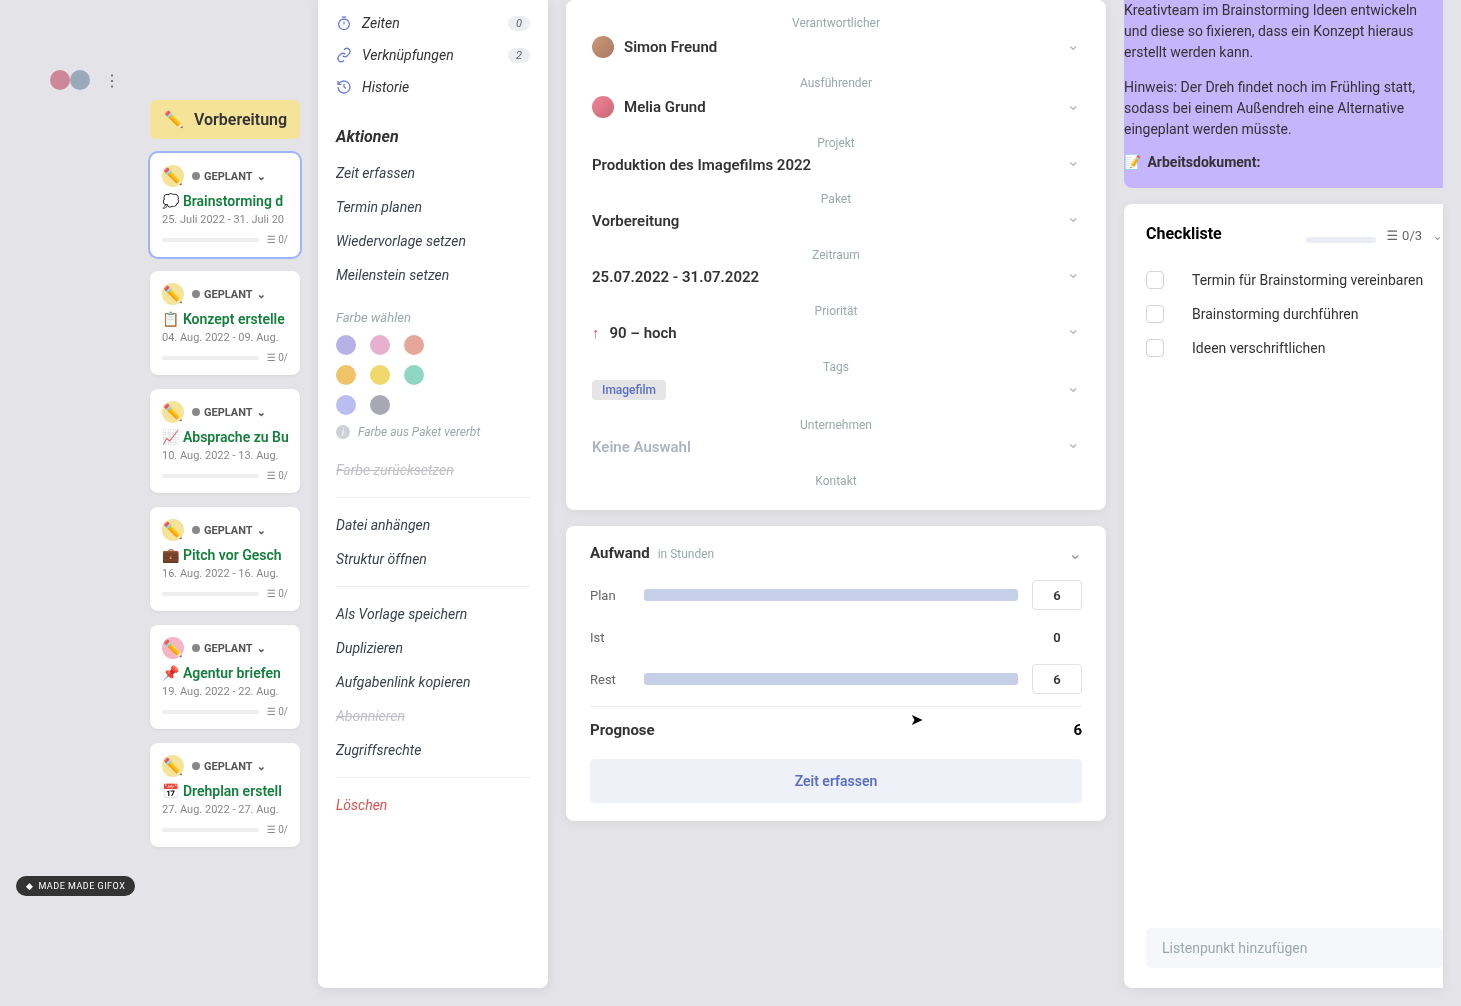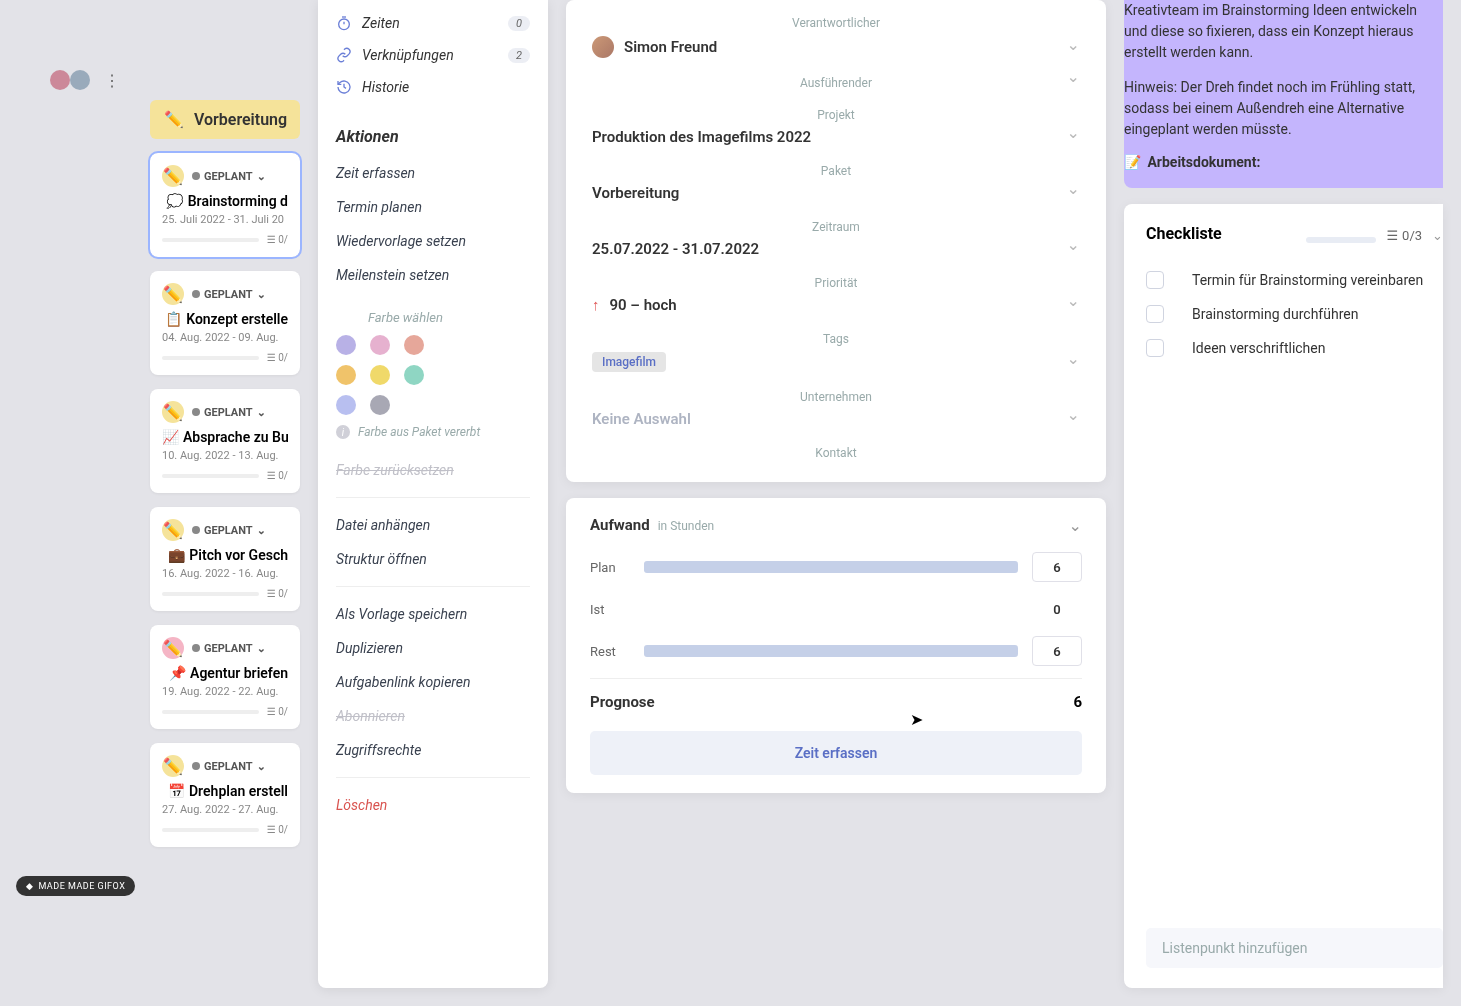--- a/index.html
+++ b/index.html
@@ -10,39 +10,39 @@
   .kanban-bg { position: absolute; left: 0; top: 60px; width: 310px; z-index: 1; padding: 10px; filter: blur(0.3px); }
   .kanban-header { background: #f5e39a; border-radius: 6px; padding: 10px 14px; display: flex; align-items: center; gap: 10px; margin-bottom: 14px; position: relative; }
   .kanban-header .title { font-weight:600; color:#333; }
   .kcard { background:#fff; border-radius:8px; padding:12px; margin-bottom:14px; box-shadow:0 1px 3px rgba(0,0,0,0.06); position:relative; }
   .kcard.sel { outline:2px solid #9bb5ff; }
   .kcard-top { display:flex; align-items:center; gap:8px; }
   .kcard-ico { width:22px; height:22px; border-radius:50%; background:#f5e39a; display:flex; align-items:center; justify-content:center; }
   .kcard-ico.pink { background:#f5b5c5; }
   .status-pill { display:flex; align-items:center; gap:4px; font-size:11px; font-weight:700; color:#555; }
   .status-dot { width:8px; height:8px; border-radius:50%; background:#888; }
-  .kcard-title { font-weight:600; color:#000000; margin-top:6px; font-size:14px; white-space:nowrap; overflow:hidden;text-align:right; }
+  .kcard-title { font-weight:600; color:#15803d; margin-top:6px; font-size:14px; white-space:nowrap; overflow:hidden; }
   .kcard-dates { font-size:11px; color:#888; margin-top:4px; }
   .kcard-foot { display:flex; align-items:center; gap:8px; margin-top:8px; }
   .kcard-prog { flex:1; height:4px; background:#eee; border-radius:2px; }
   .kcard-meta { font-size:10px; color:#888; display:flex; gap:6px; }
   
   
   .modal-wrap { position:absolute; left:300px; top:0; right:0; bottom:0; z-index:5; display:flex; gap:18px; padding:0 18px 18px 18px; }
   
   
   .side-panel { width:230px; background:#fff; border-radius:0 0 8px 8px; padding:7px 18px 18px 18px; overflow:hidden; box-shadow:0 2px 12px rgba(0,0,0,0.08);font-style:italic; }
   .side-item { display:flex; align-items:center; padding:8px 0; gap:10px; color:#333; font-size:14px; cursor:pointer; }
   .side-item .cnt { margin-left:auto; background:#eceef4; color:#666; font-size:11px; padding:1px 8px; border-radius:10px; }
   .side-ico { width:16px; height:16px; color:#6b7fd7; flex-shrink:0; }
   .side-section-title { font-weight:700; color:#333; font-size:16px; margin:24px 0 10px; }
   .action-item { padding:9px 0; font-size:14px; color:#3a4250; cursor:pointer; }
   .action-item.muted { color:#c0c0c8; text-decoration:line-through; }
   .action-item.danger { color:#d9534f; }
-  .action-label-muted { font-size:13px; color:#9aa; margin-top:18px; margin-bottom:10px;margin-left:32px; }
+  .action-label-muted { font-size:13px; color:#9aa; margin-top:18px; margin-bottom:10px; }
   .color-row { display:flex; gap:14px; margin-bottom:10px; }
   .color-swatch { width:20px; height:20px; border-radius:50%; cursor:pointer; }
   .color-inherit { display:flex; align-items:center; gap:8px; font-size:12px; color:#9aa; margin:6px 0 14px; }
   .info-ico { width:14px; height:14px; border-radius:50%; background:#d0d0d8; color:#fff; font-size:10px; display:flex; align-items:center; justify-content:center; }
   .divider { height:1px; background:#eee; margin:10px 0; }
   
   
   .detail-panel { width:540px; display:flex; flex-direction:column; gap:16px; }
   .detail-card { background:#fff; border-radius:8px; padding:16px 26px; box-shadow:0 2px 12px rgba(0,0,0,0.06); }
   .field { margin-bottom:18px; position:relative;text-align:center; }
@@ -290,20 +290,24 @@
       <div class="field">
         <span class="field-label">Verantwortlicher</span>
         <div class="field-value">
             <span class="avatar"></span>
             <span>Simon Freund</span>
           </div>
         <span class="field-chevron">⌄</span>
       </div>
       <div class="field">
         <span class="field-label">Ausführender</span>
+        <div class="field-value">
+            <span class="avatar g"></span>
+            <span>Melia Grund</span>
+          </div>
         <span class="field-chevron">⌄</span>
       </div>
       <div class="field">
         <span class="field-label">Projekt</span>
         <div class="field-value">
             <span>Produktion des Imagefilms 2022</span>
           </div>
         <span class="field-chevron">⌄</span>
       </div>
       <div class="field">

